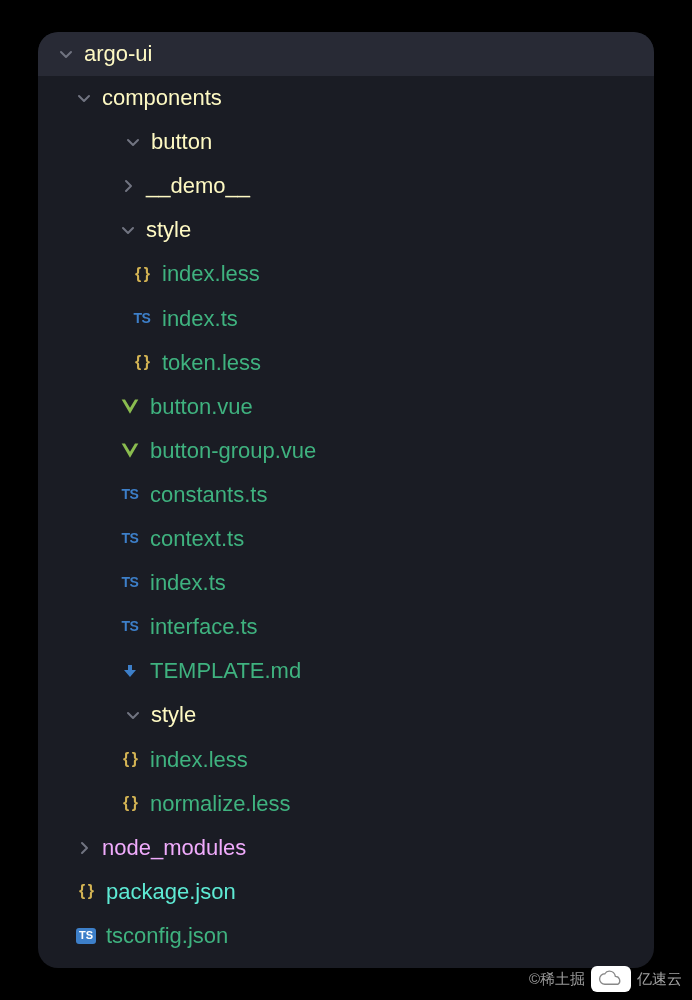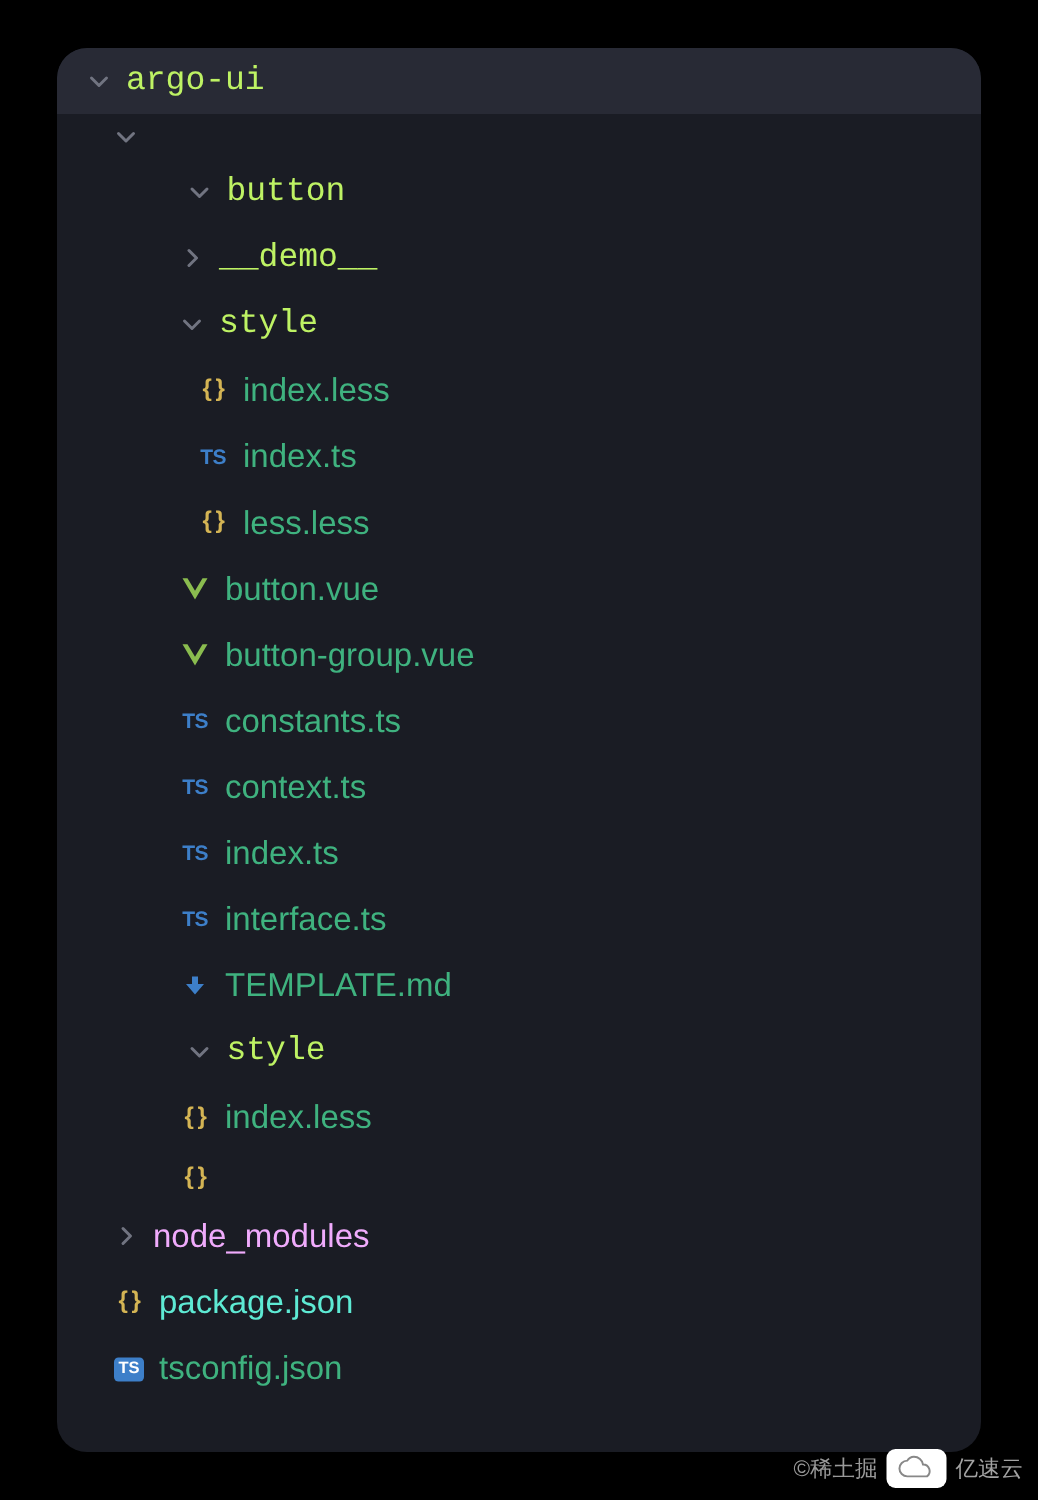--- a/index.html
+++ b/index.html
@@ -55,21 +55,21 @@
     .chevron svg { width: 16px; height: 16px; }
     .file-icon {
       width: 24px;
       display: inline-flex;
       align-items: center;
       justify-content: center;
       flex-shrink: 0;
       font-size: 14px;
       font-weight: 600;
     }
-    .folder-label { color: #bef264; font-family: Liberation Mono, monospace; }
+    .folder-label { color: #fef9c3; }
     .file-label { color: #3fb27f; }
     .file-label-yellow { color: #5eead4; }
     .muted-label { color: #f0abfc; }
     .icon-ts { color: #3d7fc9; font-size: 14px; letter-spacing: -0.5px; }
     .icon-vue { color: #8abc4f; }
     .icon-less { color: #d4b454; font-size: 16px; letter-spacing: -1px; }
     .icon-md { color: #3d7fc9; }
     .icon-tsconfig {
       background: #3d7fc9;
       color: #fff;
@@ -110,20 +110,21 @@
     </span>
     <span class="folder-label">argo-ui</span>
   </div>
 
   <div class="tree-row indent-1">
     <span class="chevron">
       <svg viewBox="0 0 16 16">
           <path d="M3 6l5 5 5-5" fill="none" stroke="#717481" stroke-width="2" stroke-linecap="round" stroke-linejoin="round"></path>
         </svg>
     </span>
+    <span class="folder-label">components</span>
   </div>
 
   <div class="tree-row indent-2">
     <span class="chevron">
       <svg viewBox="0 0 16 16">
           <path d="M3 6l5 5 5-5" fill="none" stroke="#717481" stroke-width="2" stroke-linecap="round" stroke-linejoin="round"></path>
         </svg>
     </span>
     <span class="folder-label">button</span>
   </div>
@@ -151,21 +152,21 @@
     <span class="file-label">index.less</span>
   </div>
 
   <div class="tree-row indent-4">
     <span class="file-icon icon-ts">TS</span>
     <span class="file-label">index.ts</span>
   </div>
 
   <div class="tree-row indent-4">
     <span class="file-icon icon-less">{ }</span>
-    <span class="file-label">less.less</span>
+    <span class="file-label">token.less</span>
   </div>
 
   <div class="tree-row indent-3">
     <span class="file-icon icon-vue">
       <svg viewBox="0 0 24 24" width="20" height="20">
           <path d="M2 3l10 17L22 3h-4l-6 10L6 3z" fill="#8abc4f"></path>
         </svg>
     </span>
     <span class="file-label">button.vue</span>
   </div>
@@ -217,20 +218,21 @@
     <span class="folder-label">style</span>
   </div>
 
   <div class="tree-row indent-3">
     <span class="file-icon icon-less">{ }</span>
     <span class="file-label">index.less</span>
   </div>
 
   <div class="tree-row indent-3">
     <span class="file-icon icon-less">{ }</span>
+    <span class="file-label">normalize.less</span>
   </div>
 
   <div class="tree-row indent-1">
     <span class="chevron">
       <svg viewBox="0 0 16 16">
           <path d="M6 3l5 5-5 5" fill="none" stroke="#717481" stroke-width="2" stroke-linecap="round" stroke-linejoin="round"></path>
         </svg>
     </span>
     <span class="muted-label">node_modules</span>
   </div>

